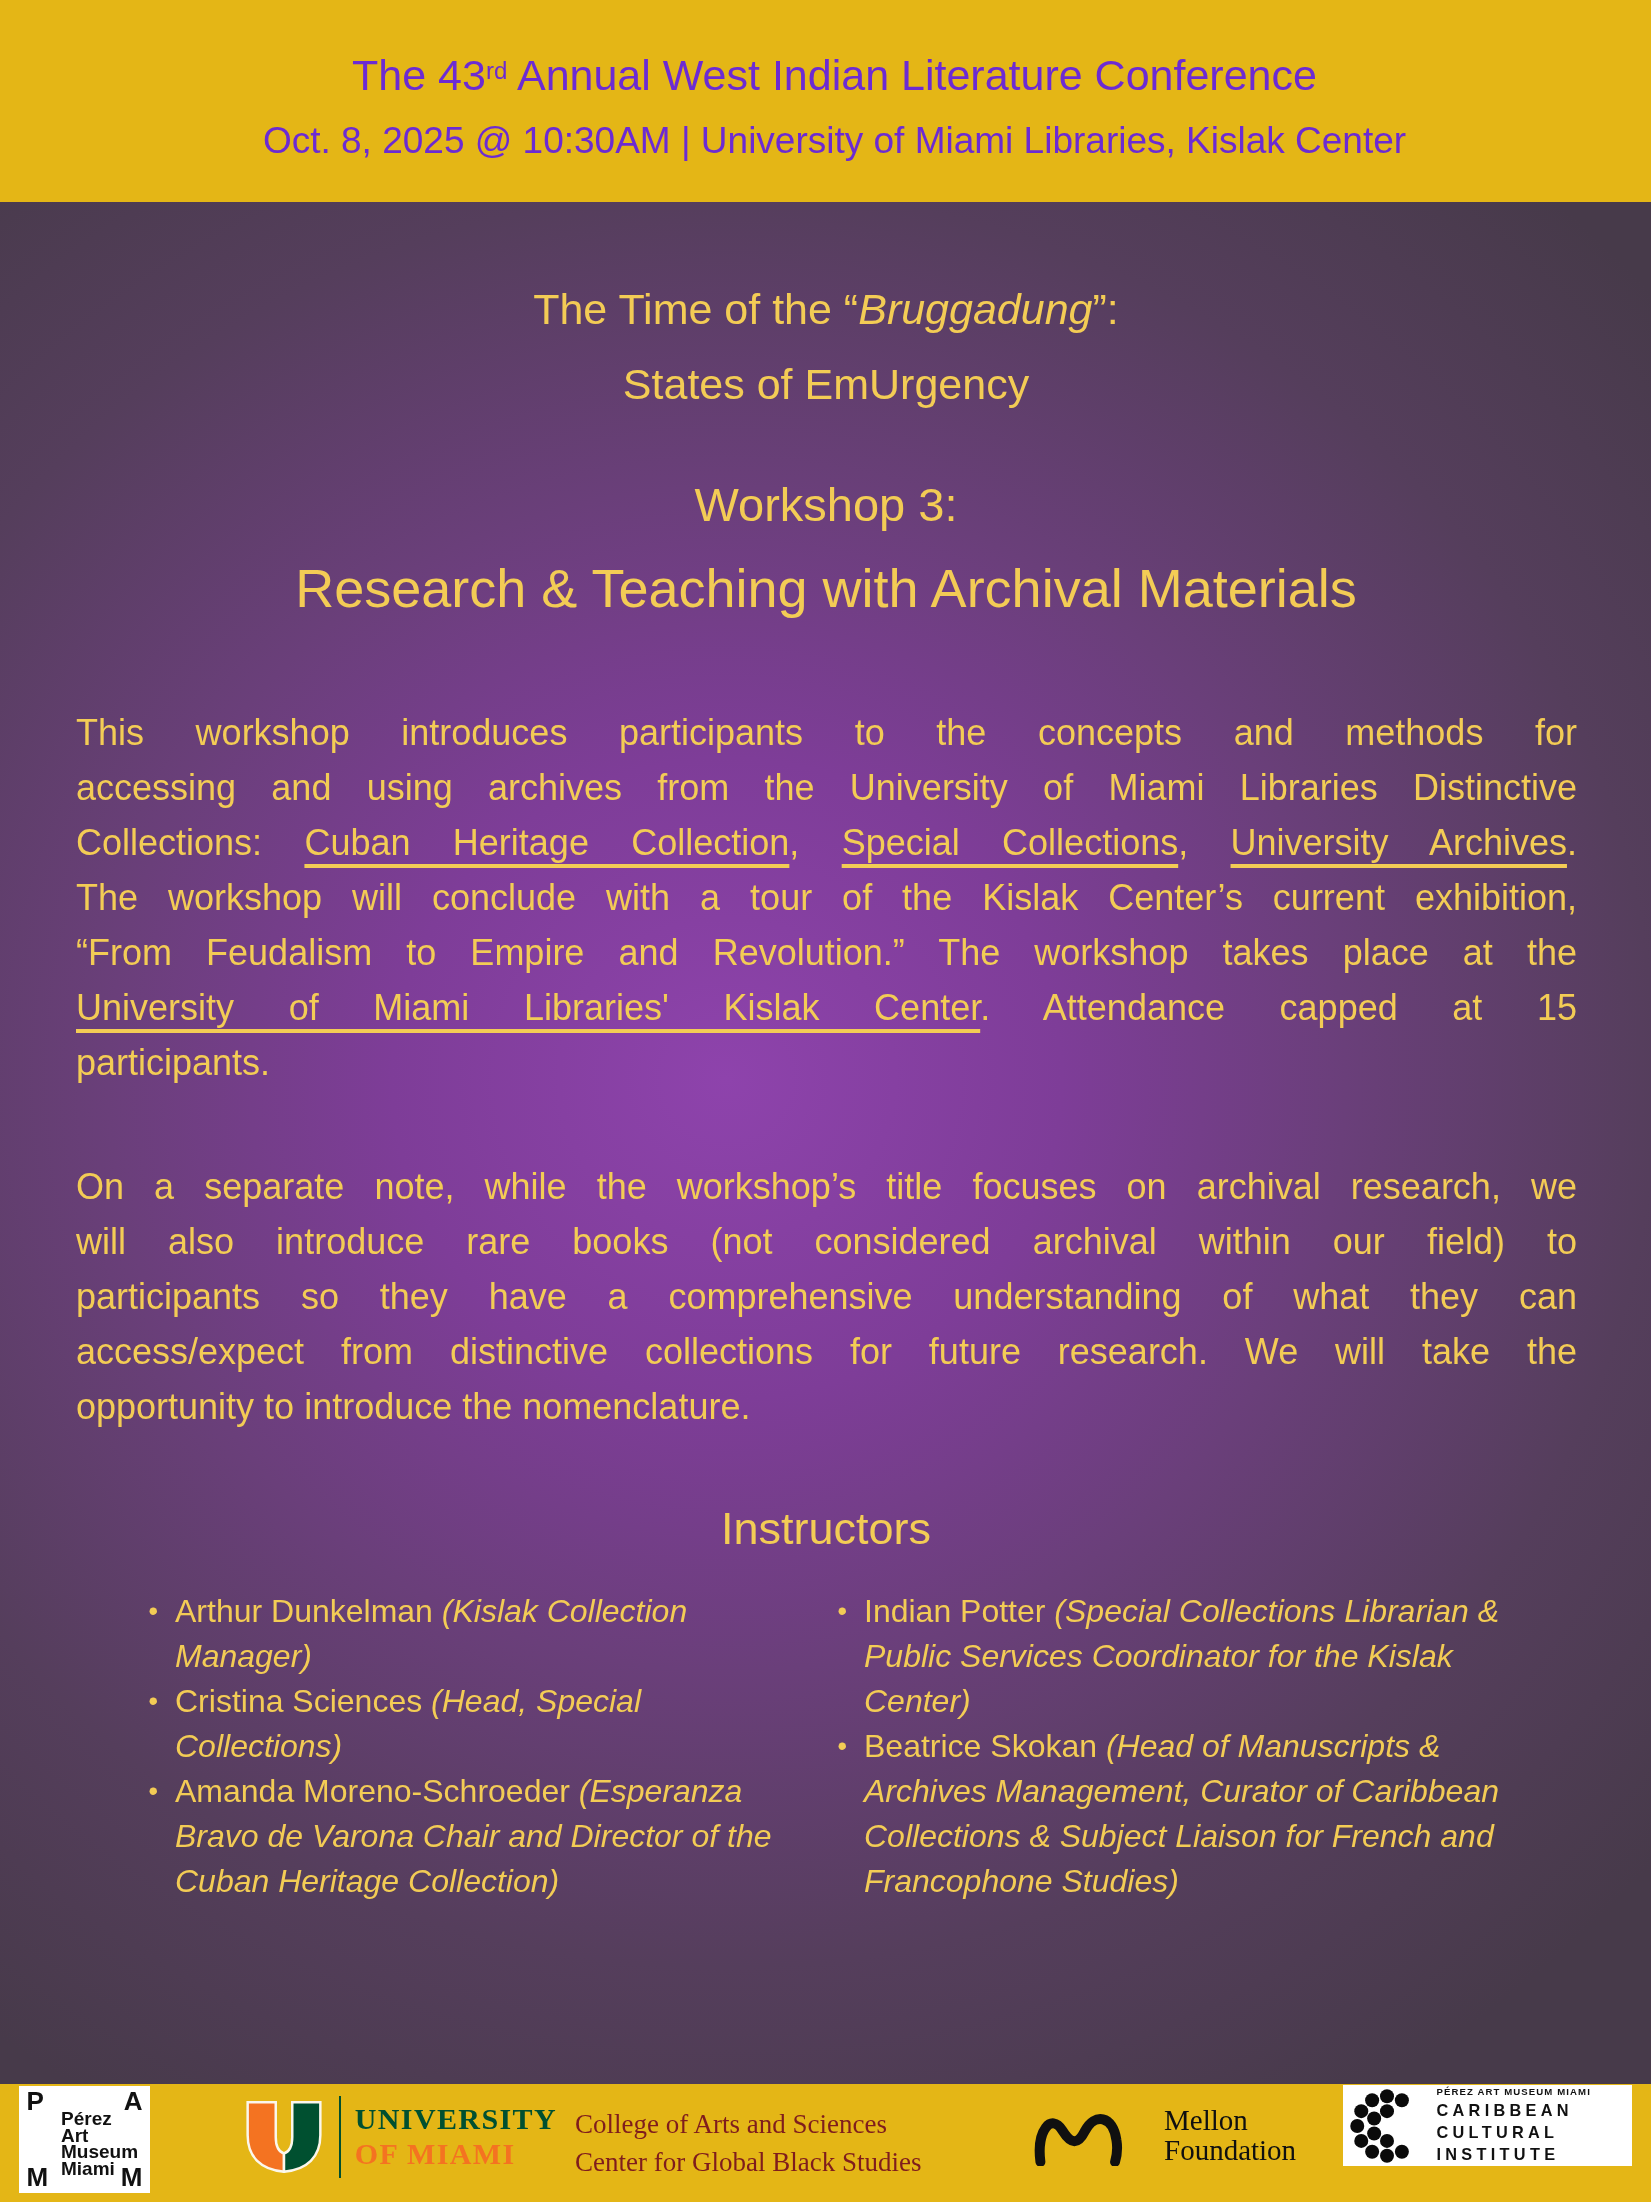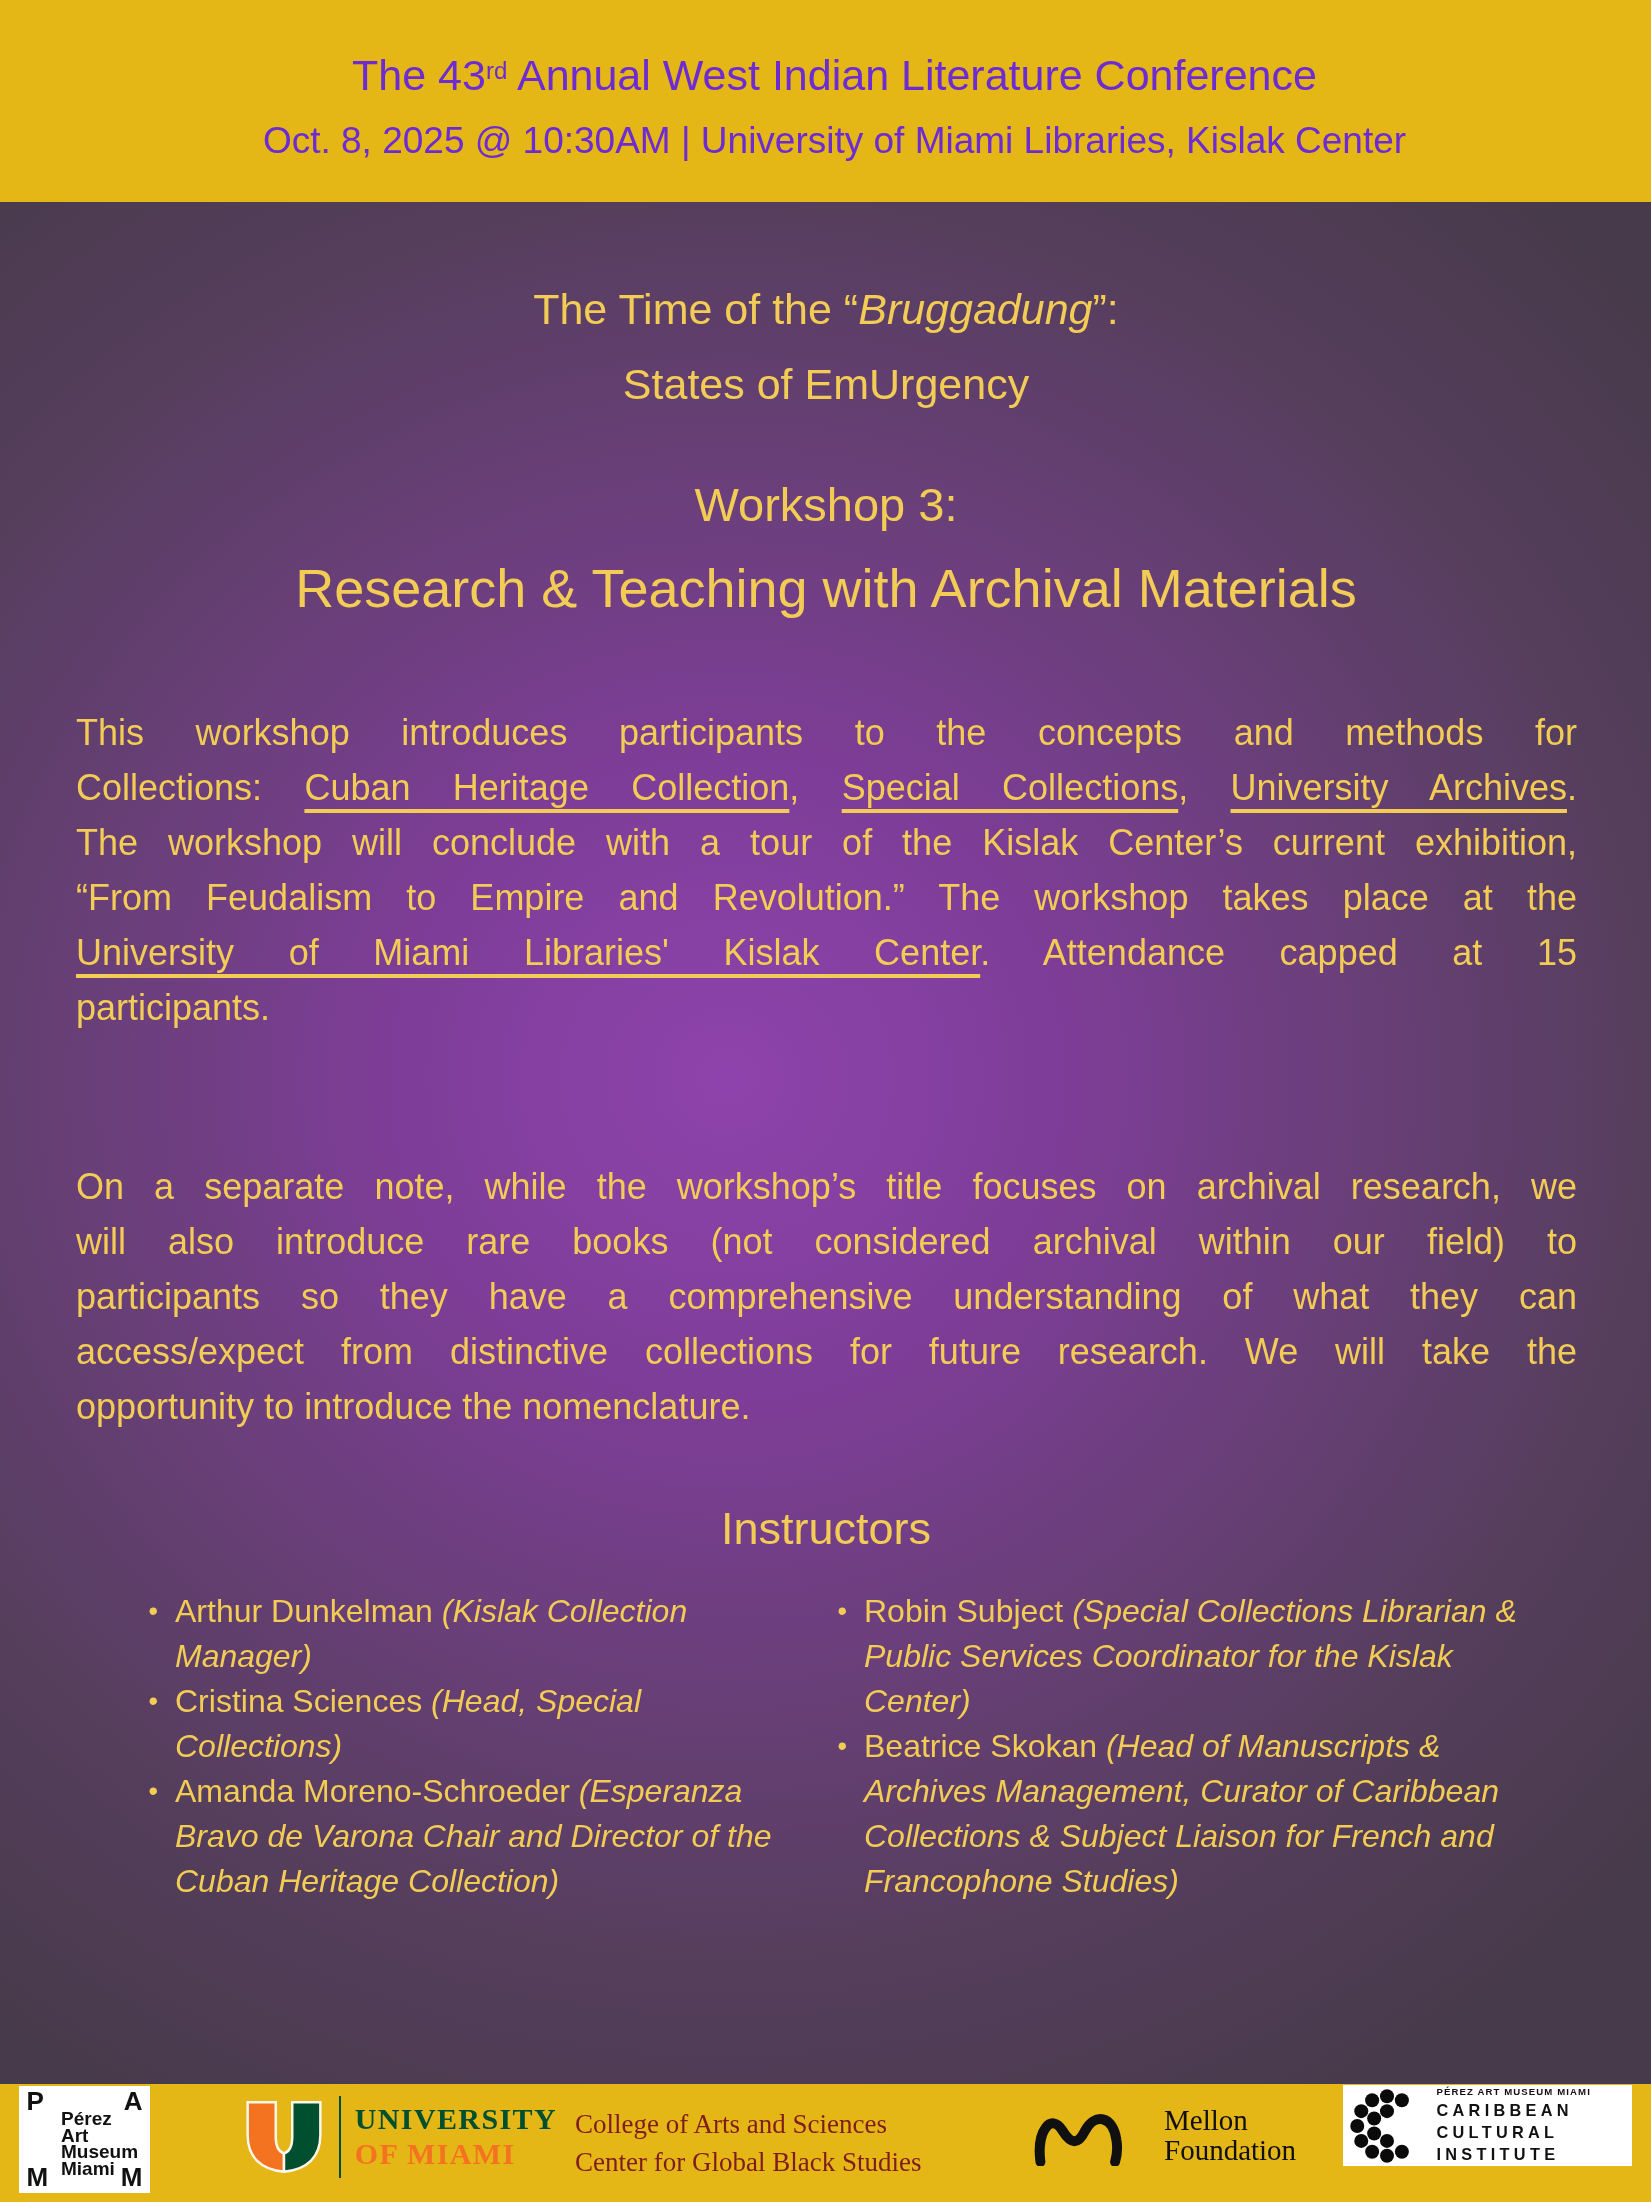--- a/index.html
+++ b/index.html
@@ -79,20 +79,21 @@
     <div class="et-line"><span>States of EmUrgency</span></div>
   </div>
 
   <div class="workshop-title">
     <div class="wt1">Workshop 3:</div>
     <div class="wt2">Research &amp; Teaching with Archival Materials</div>
   </div>
 
   <section class="para p1">
       <div class="pline"><span>This workshop introduces participants to the concepts and methods for</span></div>
+      <div class="pline"><span>accessing and using archives from the University of Miami Libraries Distinctive</span></div>
       <div class="pline"><span>Collections: </span><span class="un">Cuban Heritage Collection</span><span>, </span><span class="un">Special Collections</span><span>, </span><span class="un">University Archives</span><span>.</span></div>
       <div class="pline"><span>The workshop will conclude with a tour of the Kislak Center’s current exhibition,</span></div>
       <div class="pline"><span>“From Feudalism to Empire and Revolution.” The workshop takes place at the</span></div>
       <div class="pline"><span class="un">University of Miami Libraries' Kislak Center</span><span>. Attendance capped at 15</span></div>
       <div class="pline final"><span>participants.</span></div>
     </section>
   <section class="para p2">
       <div class="pline"><span>On a separate note, while the workshop’s title focuses on archival research, we</span></div>
       <div class="pline"><span>will also introduce rare books (not considered archival within our field) to</span></div>
       <div class="pline"><span>participants so they have a comprehensive understanding of what they can</span></div>
@@ -102,21 +103,21 @@
 
   <h2 class="instructors-heading">Instructors</h2>
 
   <div class="columns">
     <ul class="col left">
         <li><span>Arthur Dunkelman </span><span class="it">(Kislak Collection Manager)</span></li>
         <li><span>Cristina Sciences </span><span class="it">(Head, Special Collections)</span></li>
         <li><span>Amanda Moreno-Schroeder </span><span class="it">(Esperanza Bravo de Varona Chair and Director of the Cuban Heritage Collection)</span></li>
       </ul>
     <ul class="col right">
-        <li><span>Robin Subject </span><span class="it">(Special Collections Librarian &amp; Public Services Coordinator for the Kislak Center)</span></li>
+        <li><span>Indian Potter </span><span class="it">(Special Collections Librarian &amp; Public Services Coordinator for the Kislak Center)</span></li>
         <li><span>Beatrice Skokan </span><span class="it">(Head of Manuscripts &amp; Archives Management, Curator of Caribbean Collections &amp; Subject Liaison for French and Francophone Studies)</span></li>
       </ul>
   </div>
 
   <footer class="band footer">
 
     <div class="pamm">
       <span class="c tl">P</span>
       <span class="c tr">A</span>
       <span class="c bl">M</span>

